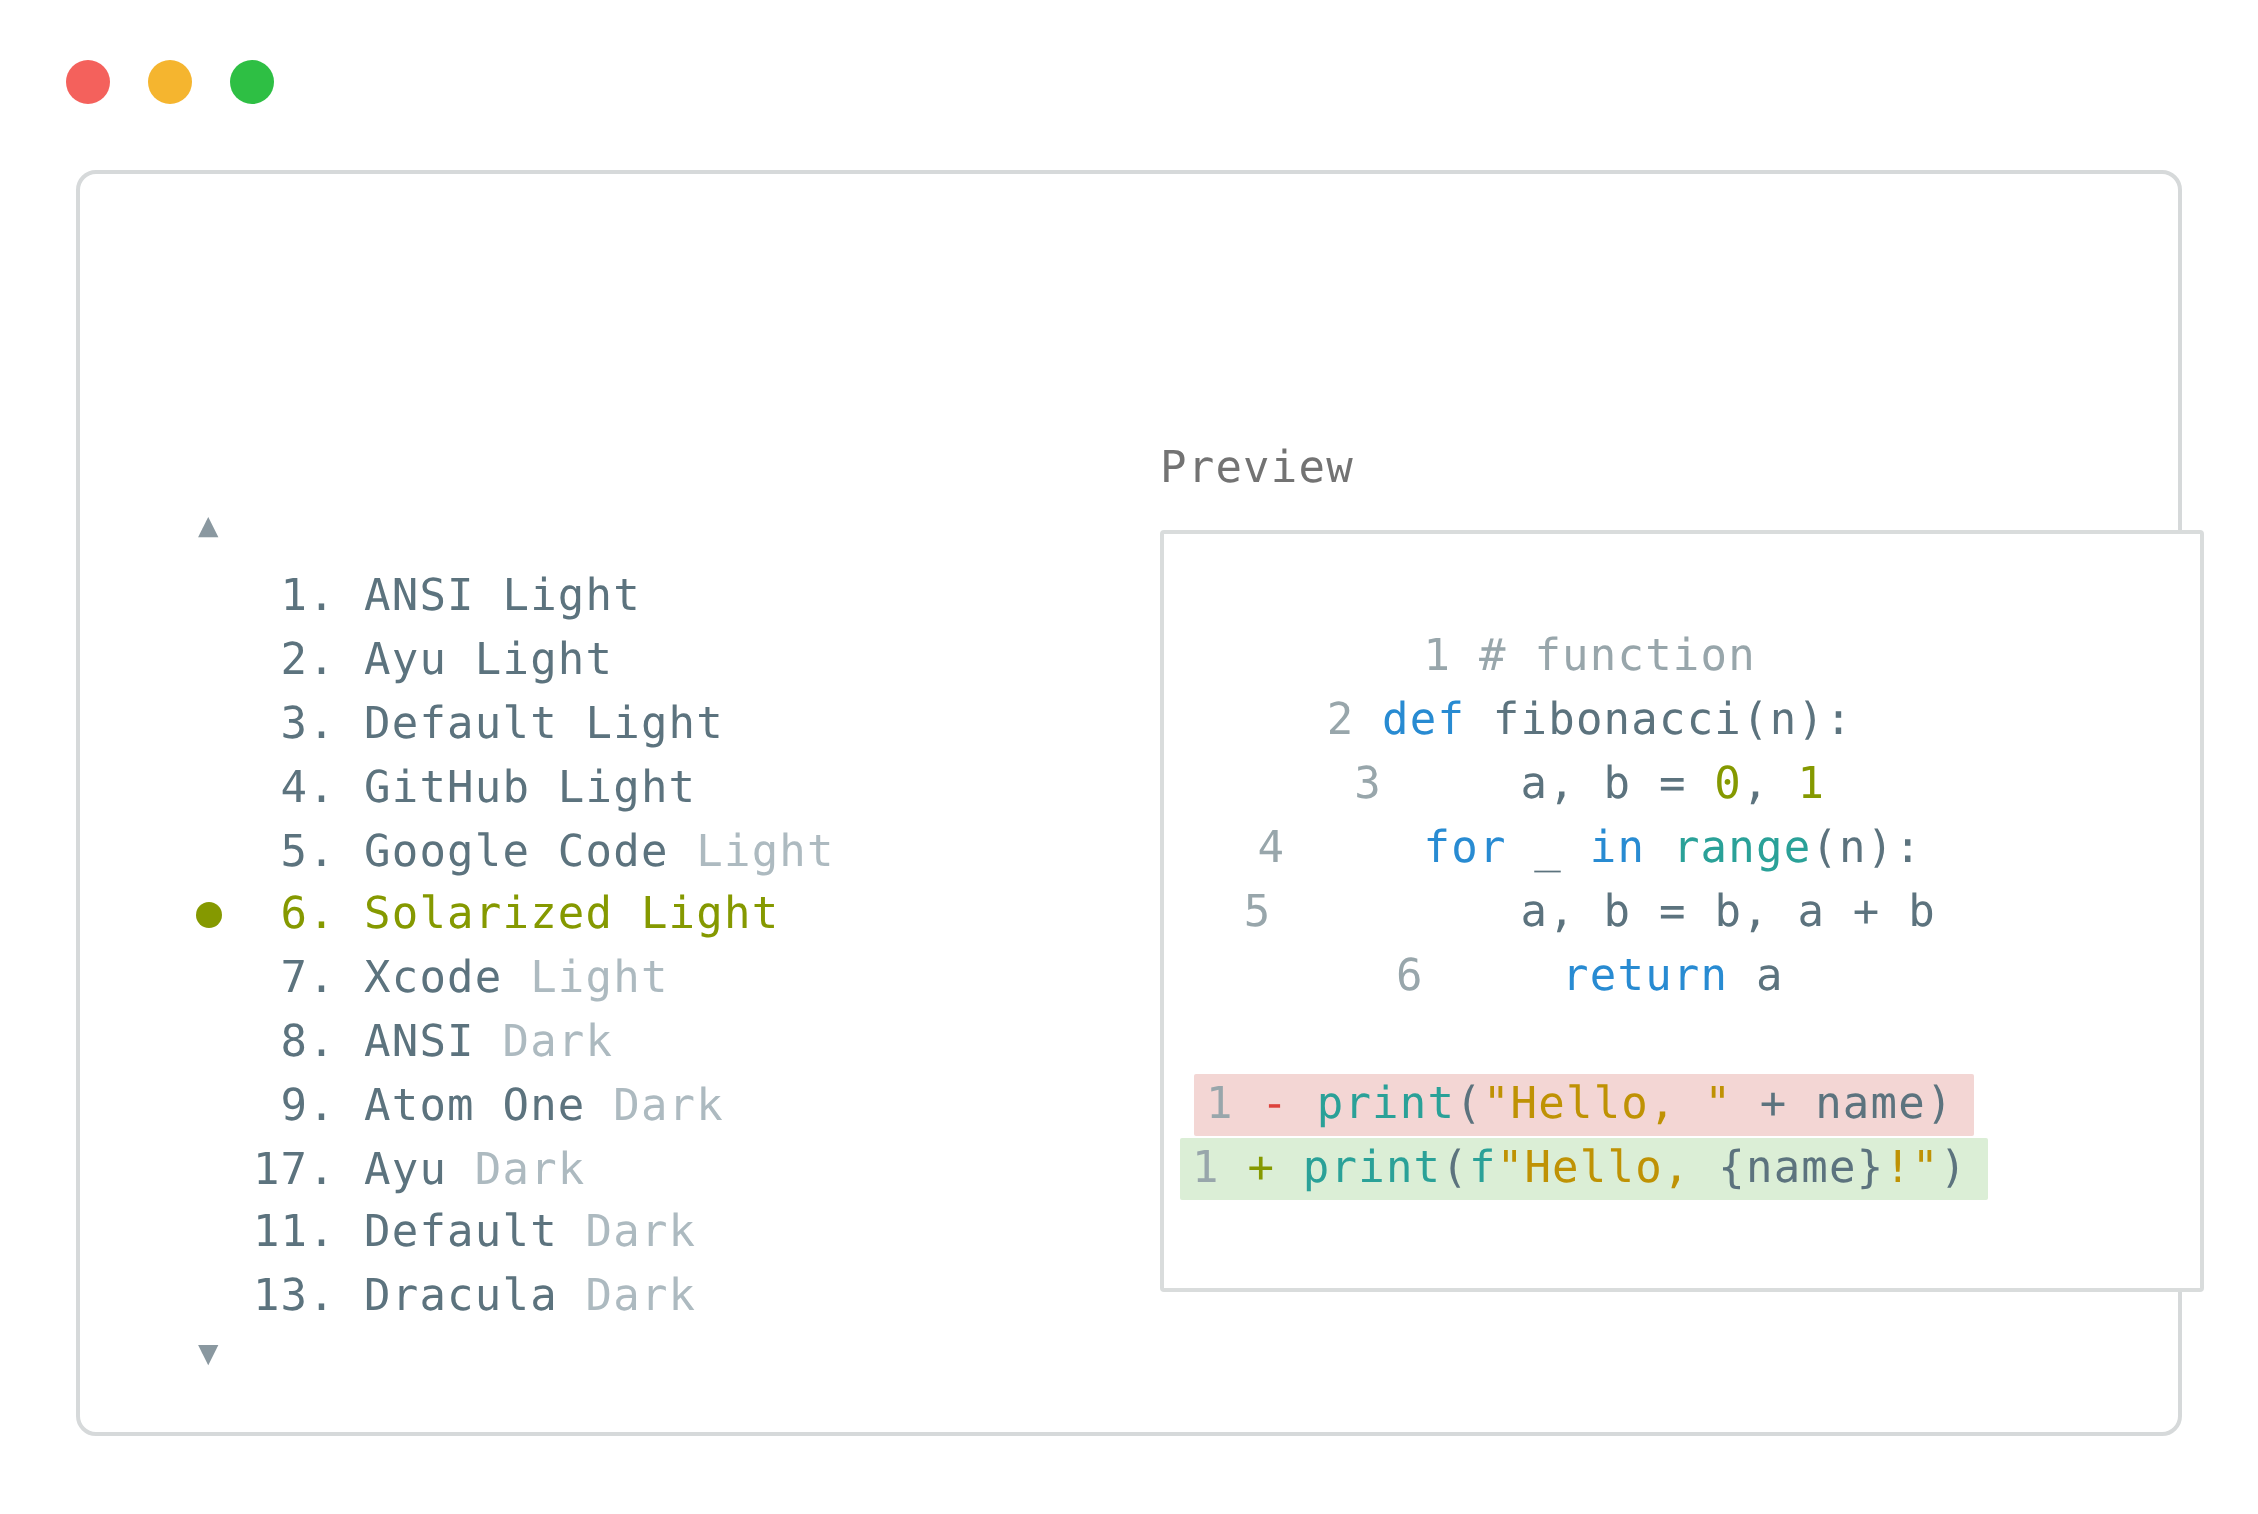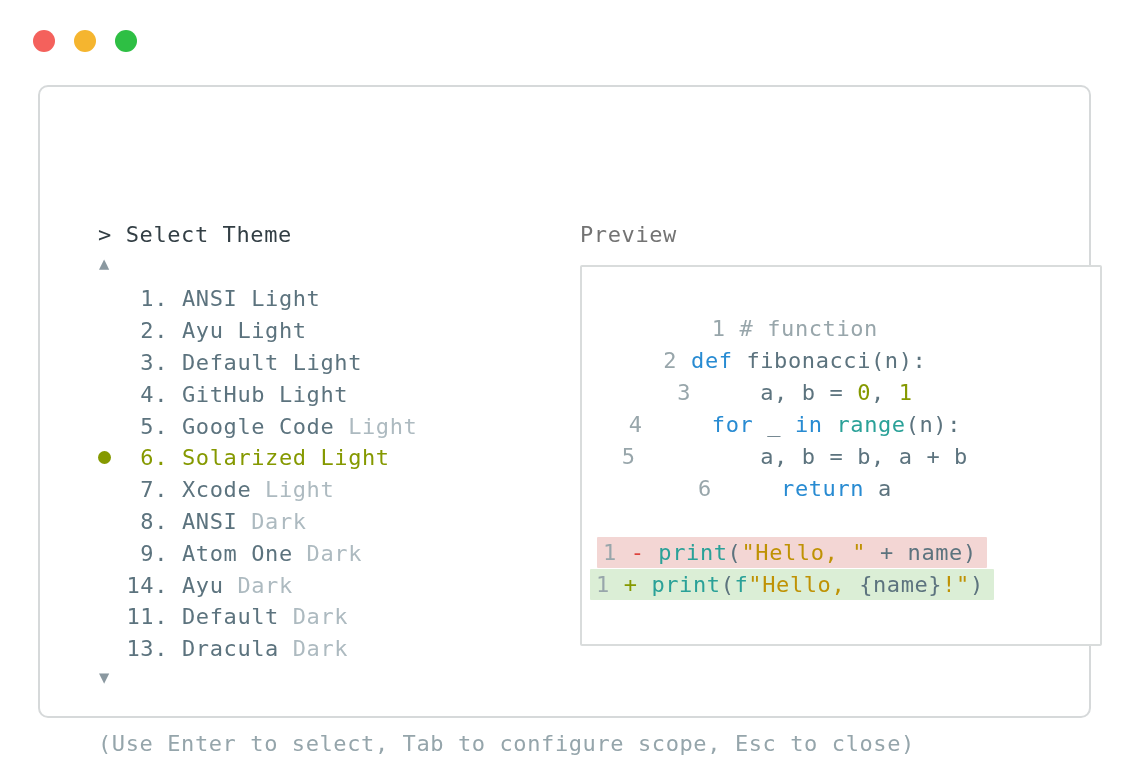--- a/index.html
+++ b/index.html
@@ -42,21 +42,20 @@
 </head>
 <body>
 
 <div class="traffic">
   <span class="light" id="tl-0" style="background: rgb(244, 97, 92);"></span>
   <span class="light" id="tl-1" style="background: rgb(245, 181, 47);"></span>
   <span class="light" id="tl-2" style="background: rgb(46, 191, 68);"></span>
 </div>
 
 <div class="panel">
-  <div class="prompt mono">&gt; Select Theme</div>
   <div class="preview-label mono">Preview</div>
 
   <div class="scroll-arrow" id="scroll-up">▲</div>
   <ol id="theme-list" class="mono">
       <li class="row">
         <span class="bullet"></span>
         <span class="num">1.</span>
         <span class="name">ANSI</span>
         <span class="variant"> Light</span>
       </li>
@@ -105,21 +104,21 @@
         <span class="variant dim"> Dark</span>
       </li>
       <li class="row">
         <span class="bullet"></span>
         <span class="num">9.</span>
         <span class="name">Atom One</span>
         <span class="variant dim"> Dark</span>
       </li>
       <li class="row">
         <span class="bullet"></span>
-        <span class="num">14.</span>
+        <span class="num">17.</span>
         <span class="name">Ayu</span>
         <span class="variant dim"> Dark</span>
       </li>
       <li class="row">
         <span class="bullet"></span>
         <span class="num">11.</span>
         <span class="name">Default</span>
         <span class="variant dim"> Dark</span>
       </li>
       <li class="row">
@@ -128,14 +127,13 @@
         <span class="name">Dracula</span>
         <span class="variant dim"> Dark</span>
       </li>
     </ol>
   <div class="scroll-arrow" id="scroll-down">▼</div>
 
   <div class="preview-box">
     <pre id="code" class="mono"><div class="code-line"><span><span style="color: rgb(152, 166, 171);">1 </span><span style="color: rgb(152, 166, 171);"># function</span></span></div><div class="code-line"><span><span style="color: rgb(152, 166, 171);">2 </span><span style="color: rgb(40, 139, 210);">def</span><span style="color: rgb(92, 115, 126);"> fibonacci(n):</span></span></div><div class="code-line"><span><span style="color: rgb(152, 166, 171);">3 </span><span style="color: rgb(92, 115, 126);">    a, b = </span><span style="color: rgb(133, 153, 0);">0</span><span style="color: rgb(92, 115, 126);">, </span><span style="color: rgb(133, 153, 0);">1</span></span></div><div class="code-line"><span><span style="color: rgb(152, 166, 171);">4 </span><span style="color: rgb(92, 115, 126);">    </span><span style="color: rgb(40, 139, 210);">for</span><span style="color: rgb(92, 115, 126);"> _ </span><span style="color: rgb(40, 139, 210);">in</span><span style="color: rgb(92, 115, 126);"> </span><span style="color: rgb(42, 161, 152);">range</span><span style="color: rgb(92, 115, 126);">(n):</span></span></div><div class="code-line"><span><span style="color: rgb(152, 166, 171);">5 </span><span style="color: rgb(92, 115, 126);">        a, b = b, a + b</span></span></div><div class="code-line"><span><span style="color: rgb(152, 166, 171);">6 </span><span style="color: rgb(92, 115, 126);">    </span><span style="color: rgb(40, 139, 210);">return</span><span style="color: rgb(92, 115, 126);"> a</span></span></div><div class="code-line"><span></span></div><div class="code-line"><span class="hl" style="background: rgb(243, 214, 212);"><span style="color: rgb(152, 166, 171);">1 </span><span style="color: rgb(221, 66, 60);">- </span><span style="color: rgb(42, 161, 152);">print</span><span style="color: rgb(92, 115, 126);">(</span><span style="color: rgb(191, 146, 4);">"Hello, "</span><span style="color: rgb(92, 115, 126);"> + name)</span></span></div><div class="code-line"><span class="hl" style="background: rgb(219, 238, 214);"><span style="color: rgb(152, 166, 171);">1 </span><span style="color: rgb(133, 153, 0);">+ </span><span style="color: rgb(42, 161, 152);">print</span><span style="color: rgb(92, 115, 126);">(</span><span style="color: rgb(42, 161, 152);">f</span><span style="color: rgb(191, 146, 4);">"Hello, </span><span style="color: rgb(92, 115, 126);">{name}</span><span style="color: rgb(191, 146, 4);">!"</span><span style="color: rgb(92, 115, 126);">)</span></span></div></pre>
   </div>
 
-  <div class="footer mono">(Use Enter to select, Tab to configure scope, Esc to close)</div>
 </div>
 
 </body></html>

